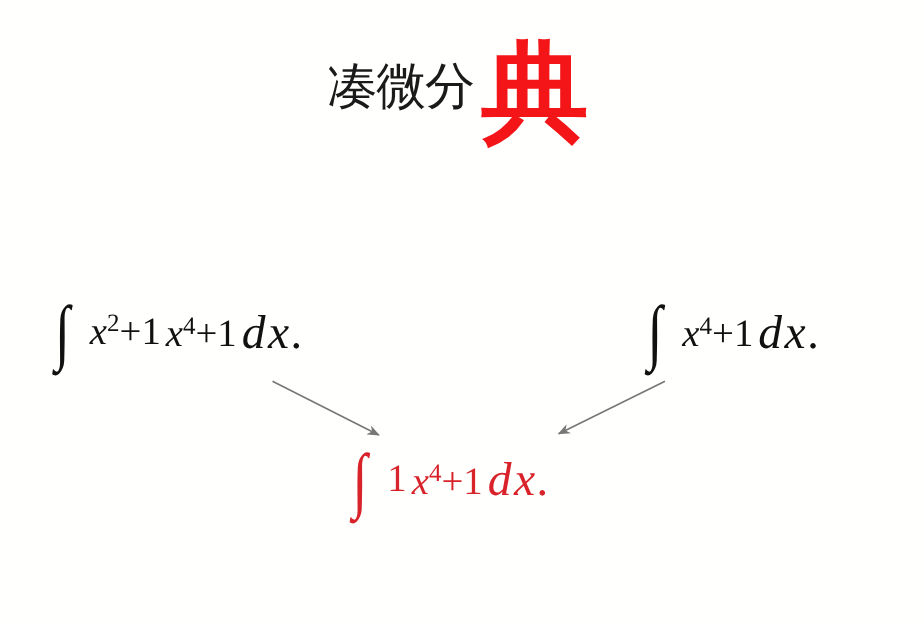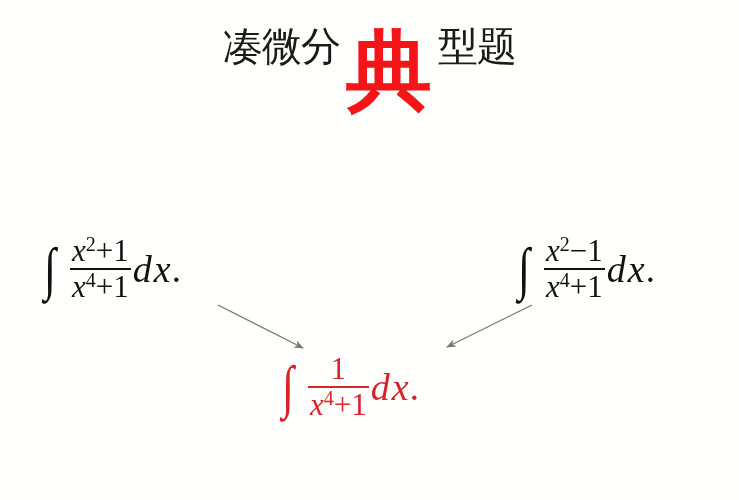--- a/index.html
+++ b/index.html
@@ -16,21 +16,21 @@
       color: #111;
     }
     .title {
       position: absolute;
       left: 0;
       top: 24px;
       width: 739px;
       height: 100px;
       display: flex;
       justify-content: center;
-      align-items: flex-start;
+      align-items: center;
     }
     .title-part {
       font-family: "DejaVu Serif", "Liberation Serif", serif;
       font-size: 40px;
       line-height: 44px;
       color: #1a1a1a;
       padding-bottom: 10px;
       letter-spacing: -1px;
     }
     .title-emph {
@@ -51,21 +51,20 @@
     .integral {
       font-size: 58px;
       font-style: italic;
       line-height: 60px;
       margin-right: 12px;
       transform: scaleX(0.75);
       display: inline-block;
     }
     .frac {
       display: inline-flex;
-      flex-direction: column;
       align-items: center;
       font-size: 31px;
       line-height: 30px;
     }
     .frac .num {
       padding: 0 2px 2px 2px;
     }
     .frac .bar {
       align-self: stretch;
       height: 2px;
@@ -99,37 +98,35 @@
       height: 500px;
       pointer-events: none;
     }
   </style>
 </head>
 <body>
 
 <div class="title">
   <span class="title-part">凑微分</span>
   <span class="title-emph">典</span>
-  <span class="title-part">型题</span>
 </div>
 
 <div class="formula left">
   <span class="integral upright">∫</span>
   <span class="frac">
     <span class="num"><span>x</span><sup>2</sup><span class="upright">+1</span></span>
     <span class="bar"></span>
     <span class="den"><span>x</span><sup>4</sup><span class="upright">+1</span></span>
   </span>
   <span class="dx">dx.</span>
 </div>
 
 <div class="formula right">
   <span class="integral upright">∫</span>
   <span class="frac">
-    <span class="num"><span>x</span><sup>2</sup><span class="upright">−1</span></span>
     <span class="bar"></span>
     <span class="den"><span>x</span><sup>4</sup><span class="upright">+1</span></span>
   </span>
   <span class="dx">dx.</span>
 </div>
 
 <div class="formula bottom">
   <span class="integral upright">∫</span>
   <span class="frac">
     <span class="num upright">1</span>

